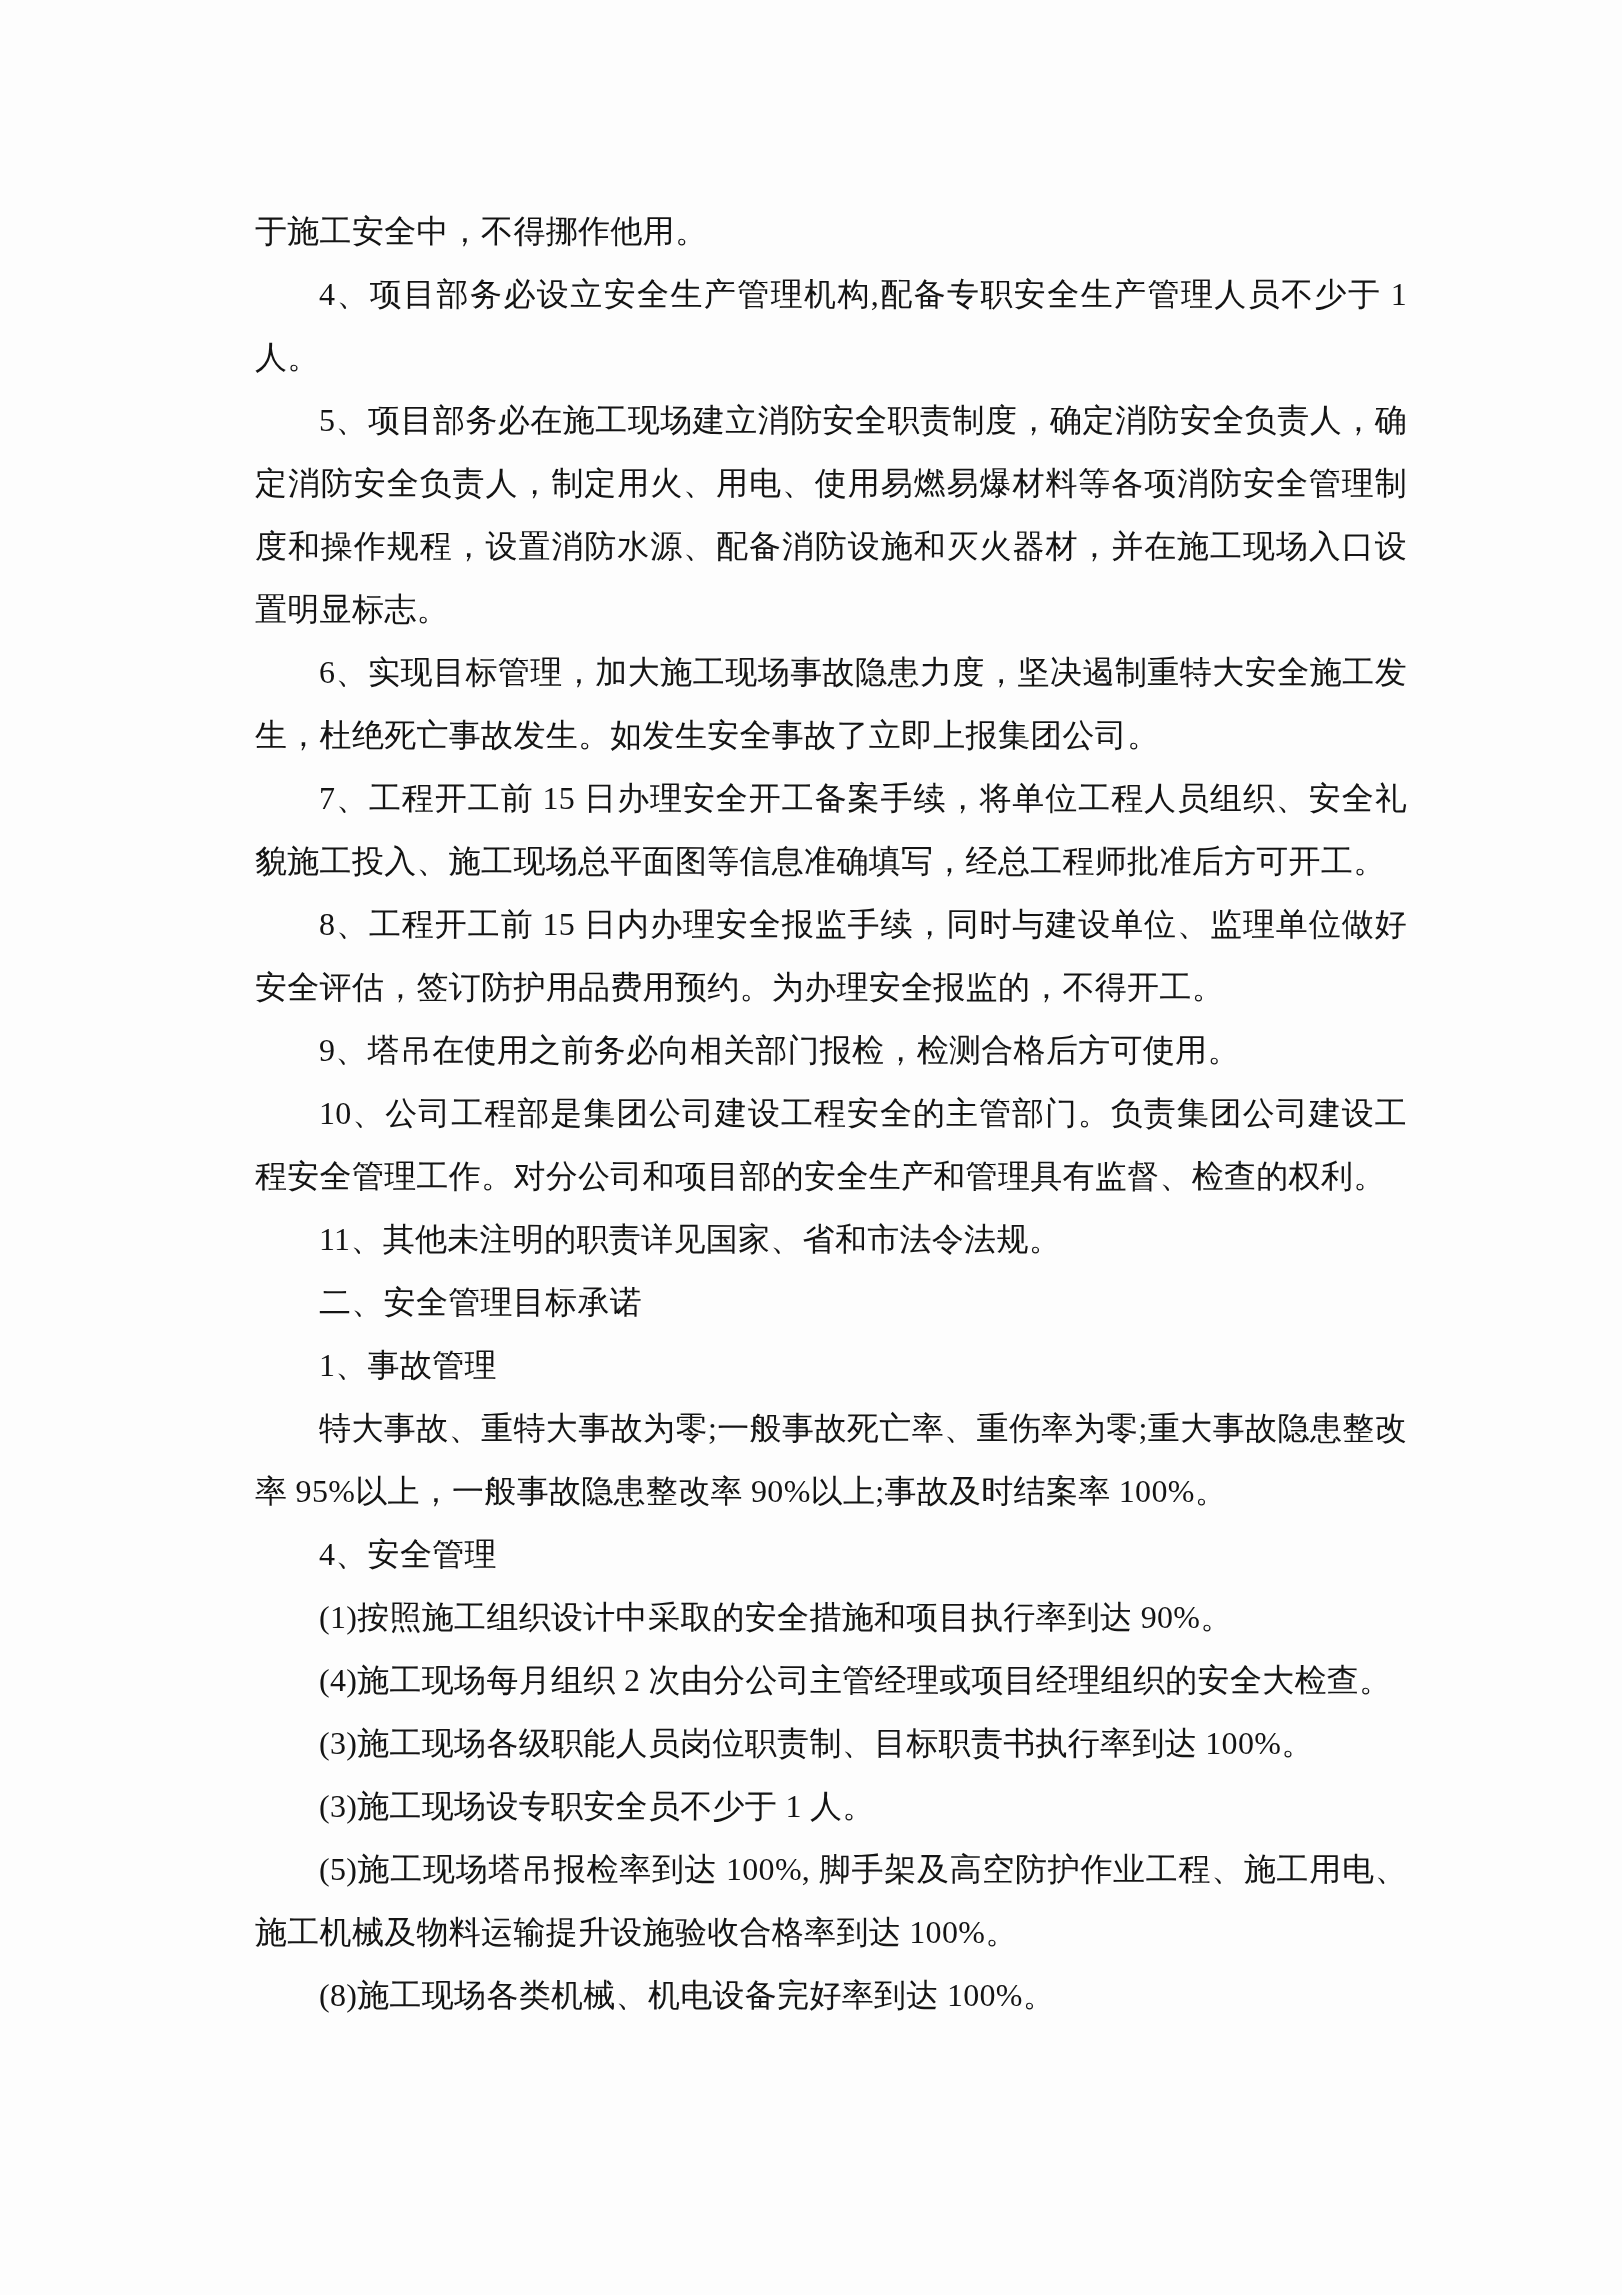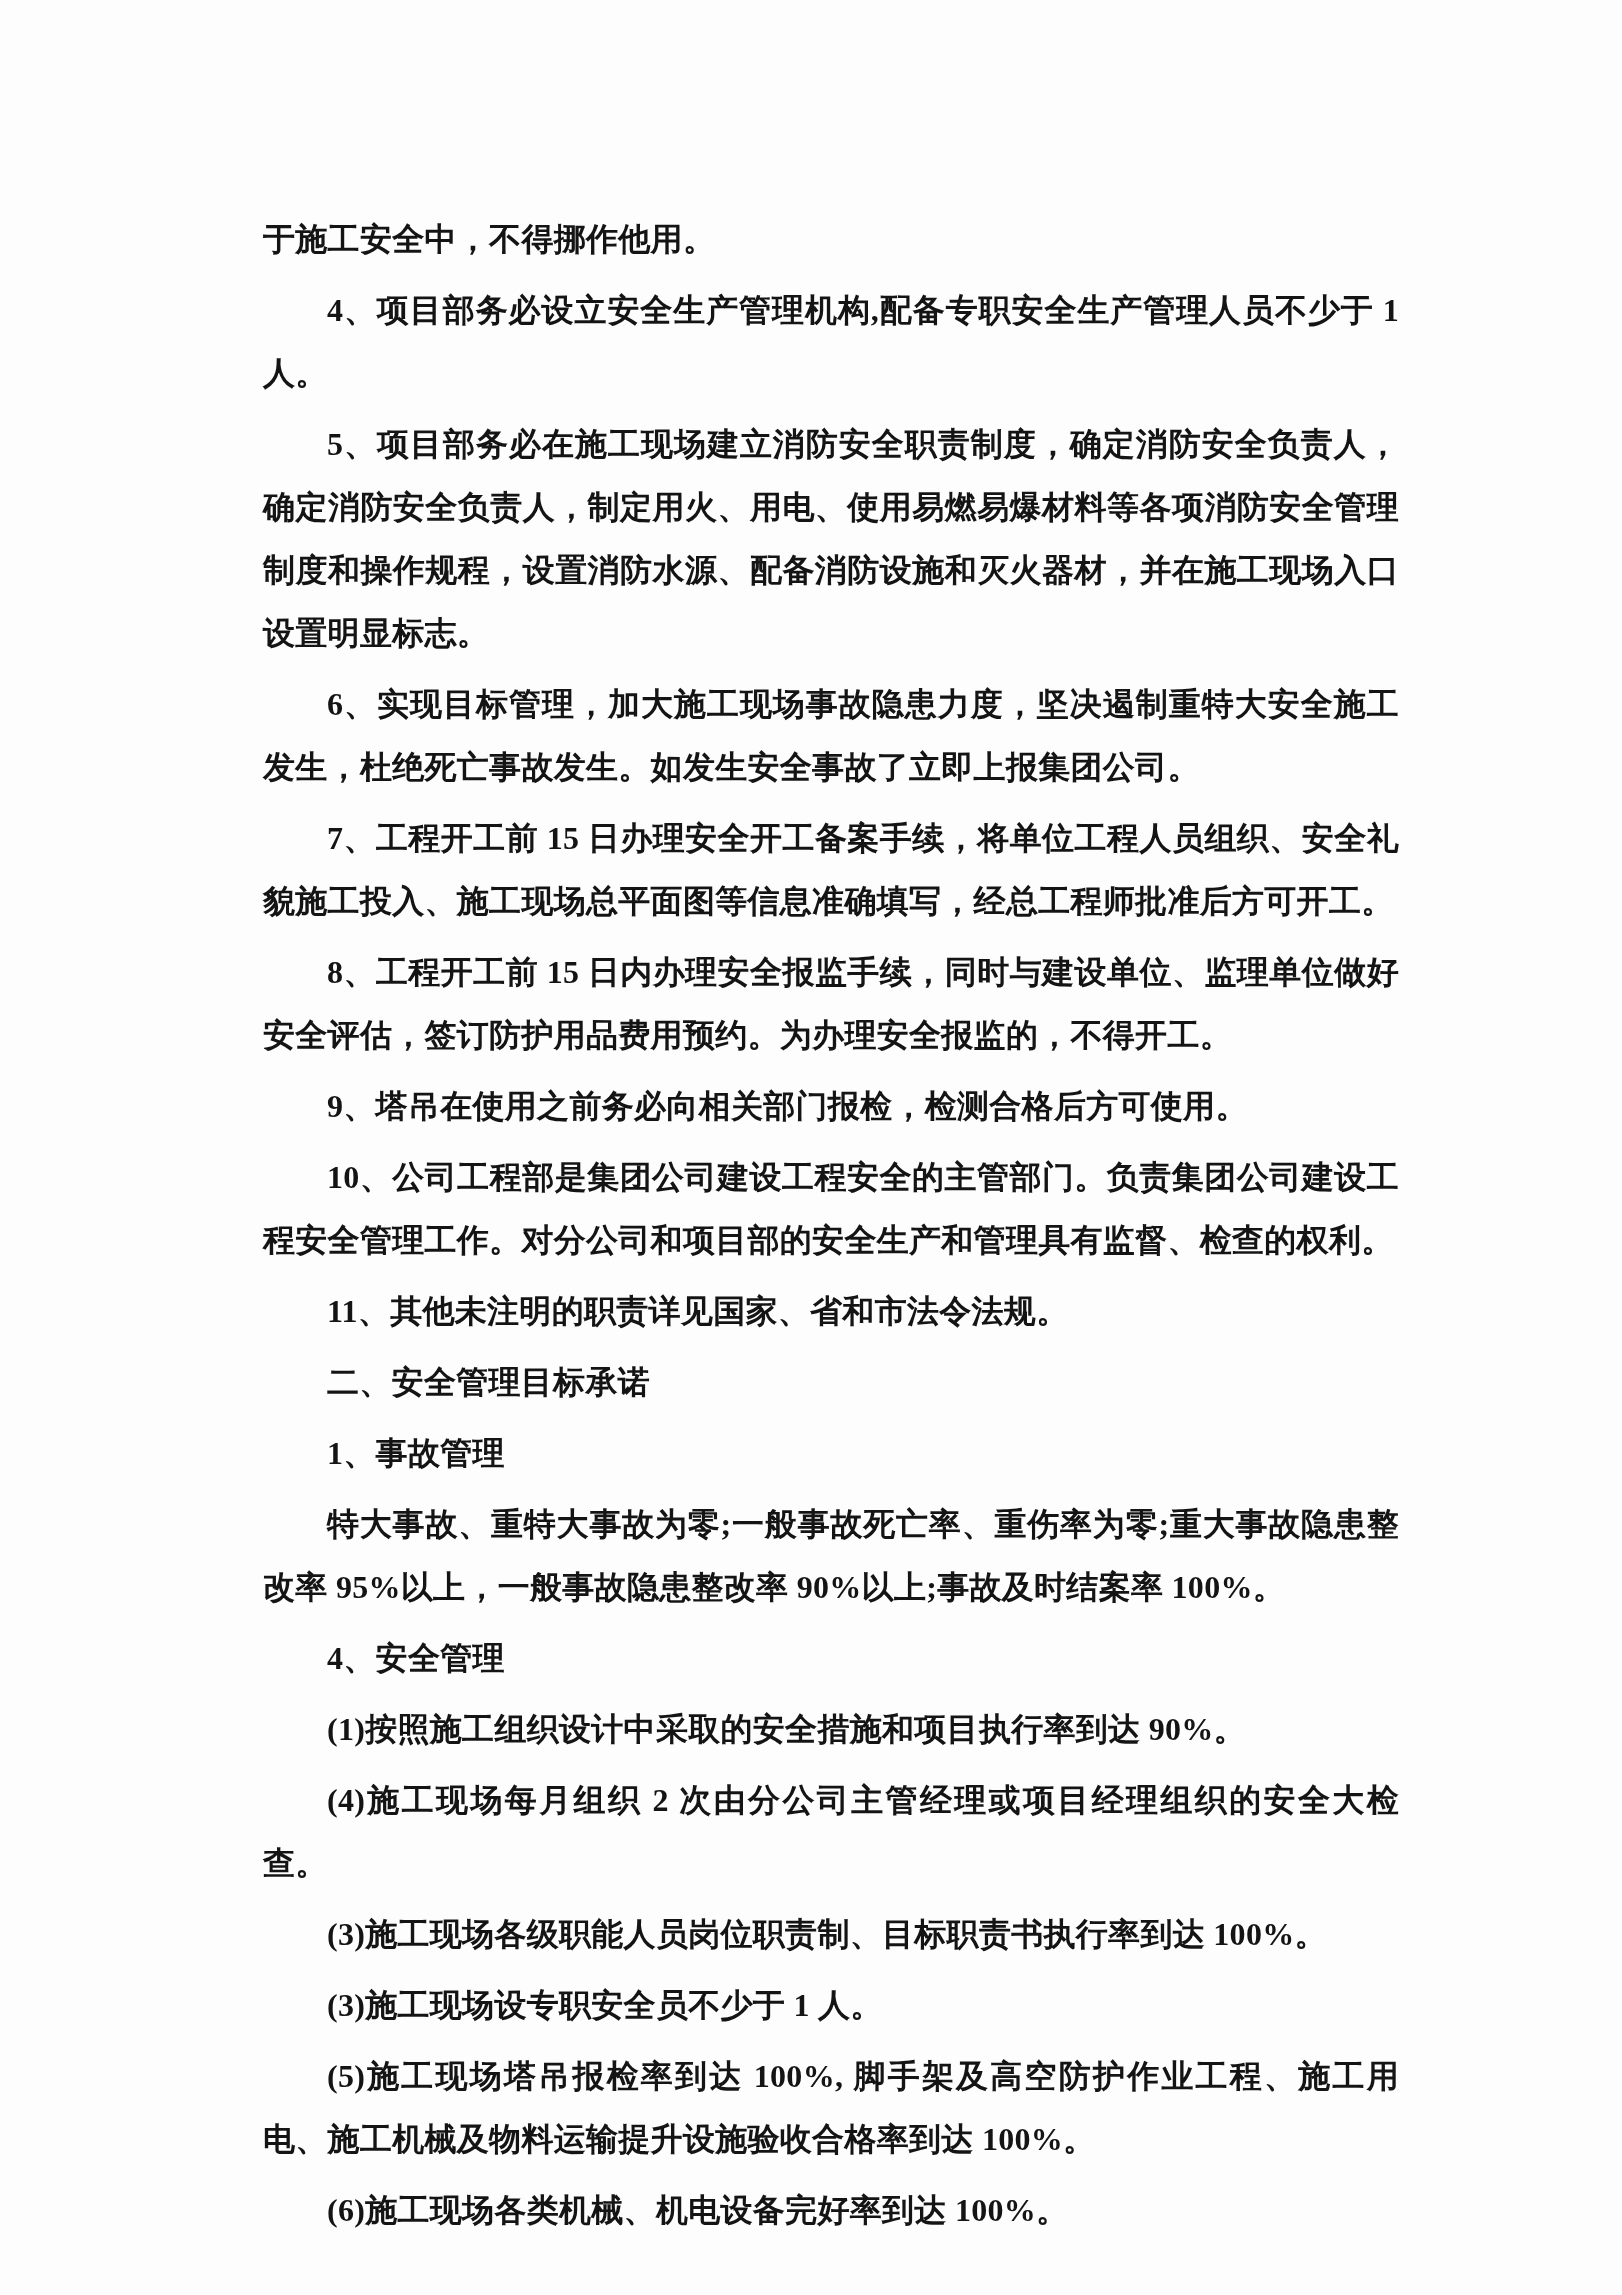--- a/index.html
+++ b/index.html
@@ -17,26 +17,25 @@
     width: 1623px;
     height: 2295px;
     background: #fdfdfd;
     padding: 200px 216px 79px 255px;
     color: #141414;
     font-family: "Liberation Serif", "DejaVu Serif", serif;
     font-size: 32px;
     line-height: 63px;
   }
   .para {
-    margin: 8px;
+    margin: 0;
     padding: 0;
     text-align: justify;
     text-justify: inter-ideograph;
     letter-spacing: 0.3px;
-    font-weight: bold;
   }
   .para.indent {
     text-indent: 64px;
   }
 </style>
 </head>
 <body>
 
 <div class="page">
   <p class="para">于施工安全中，不得挪作他用。</p>
@@ -50,15 +49,15 @@
   <p class="para indent">11、其他未注明的职责详见国家、省和市法令法规。</p>
   <p class="para indent">二、安全管理目标承诺</p>
   <p class="para indent">1、事故管理</p>
   <p class="para indent">特大事故、重特大事故为零;一般事故死亡率、重伤率为零;重大事故隐患整改率 95%以上，一般事故隐患整改率 90%以上;事故及时结案率 100%。</p>
   <p class="para indent">4、安全管理</p>
   <p class="para indent">(1)按照施工组织设计中采取的安全措施和项目执行率到达 90%。</p>
   <p class="para indent">(4)施工现场每月组织 2 次由分公司主管经理或项目经理组织的安全大检查。</p>
   <p class="para indent">(3)施工现场各级职能人员岗位职责制、目标职责书执行率到达 100%。</p>
   <p class="para indent">(3)施工现场设专职安全员不少于 1 人。</p>
   <p class="para indent">(5)施工现场塔吊报检率到达 100%, 脚手架及高空防护作业工程、施工用电、施工机械及物料运输提升设施验收合格率到达 100%。</p>
-  <p class="para indent">(6)施工现场各类机械、机电设备完好率到达 100%。</p>
+  <p class="para indent">(8)施工现场各类机械、机电设备完好率到达 100%。</p>
 </div>
 
 
 </body></html>

